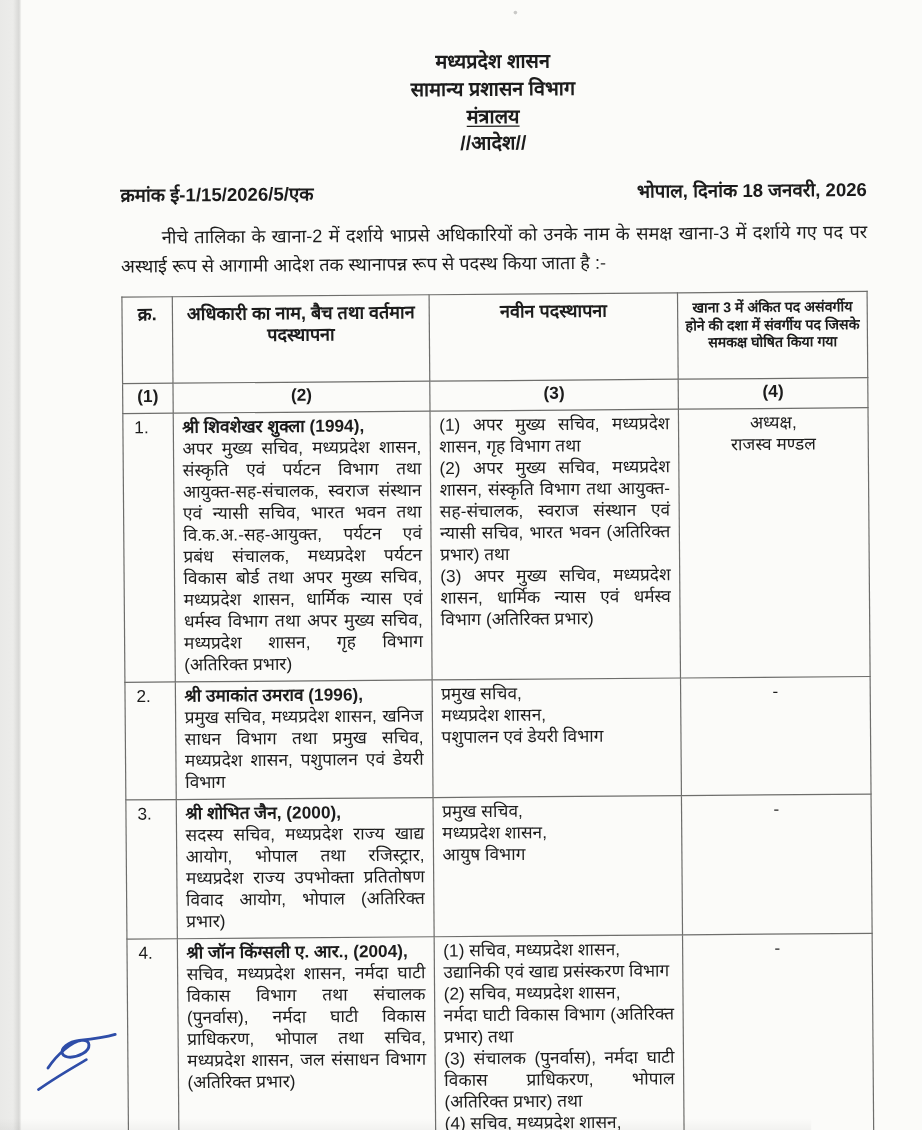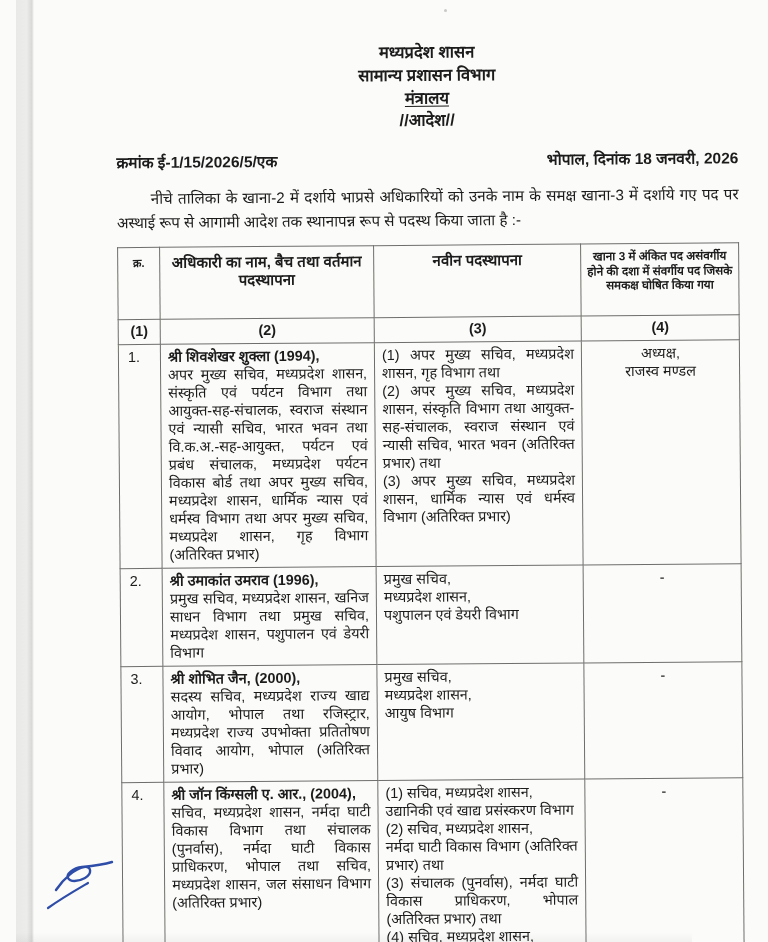--- a/index.html
+++ b/index.html
@@ -13,21 +13,21 @@
   
   .scan-edge-left {
     position: absolute; left: 0; top: 0; width: 18px; height: 100%;
     background: linear-gradient(90deg, #e9e9e7 0%, #ececea 60%, #d8d8d6 88%, #fbfbf9 100%);
   }
   .scan-edge-bottom {
     position: absolute; left: 0; bottom: 0; width: 100%; height: 10px;
     background: linear-gradient(180deg, rgba(0,0,0,0) 0%, rgba(0,0,0,0.04) 100%);
   }
   .sheet {
-    position: absolute; left: 16px; top: 0; width: 676px; height: 942px;
+    position: absolute; left: 0; top: 0; width: 676px; height: 942px;
   }
   .tilt {
     position: absolute; left: 103px; top: 40px; width: 622px;
     transform: rotate(-0.45deg);
     transform-origin: 400px 450px;
   }
   .doc-header { text-align: center; font-weight: bold; font-size: 16.5px; line-height: 1.38; }
   .doc-header .line { display: block; }
   .doc-header .underlined { text-decoration: underline; text-underline-offset: 2px; }
   .ref-row {
@@ -44,21 +44,21 @@
   }
   .order-table col.c1 { width: 42px; }
   .order-table col.c2 { width: 214px; }
   .order-table col.c3 { width: 207px; }
   .order-table col.c4 { width: 158px; }
   .order-table th, .order-table td {
     border: 1px solid #6e6e6c; vertical-align: top; padding: 3px 7px 4px 7px;
     line-height: 18px;
   }
   .order-table th { font-weight: bold; text-align: center; padding-top: 6px; }
-  th.hdr-sn { font-size: 11px; }
+  th.hdr-sn { font-size: 15px; }
   th.hdr-name, th.hdr-new { font-size: 15px; height: 72px; }
   th.hdr-equiv { font-size: 11.8px; line-height: 14.5px; padding: 5px 3px; }
   tr.colnums td { text-align: center; font-weight: bold; padding: 2px 2px 4px 2px; }
   td.sn-cell { text-align: left; padding-left: 9px; }
   td.cell-current { text-align: justify; }
   .officer-name { font-weight: bold; text-align: left; }
   td.cell-new { text-align: justify; white-space: pre-line; }
   td.cell-equiv { text-align: center; white-space: pre-line; }
   tr.r1 > td { height: 199px; }
   tr.r2 > td { height: 92px; }

